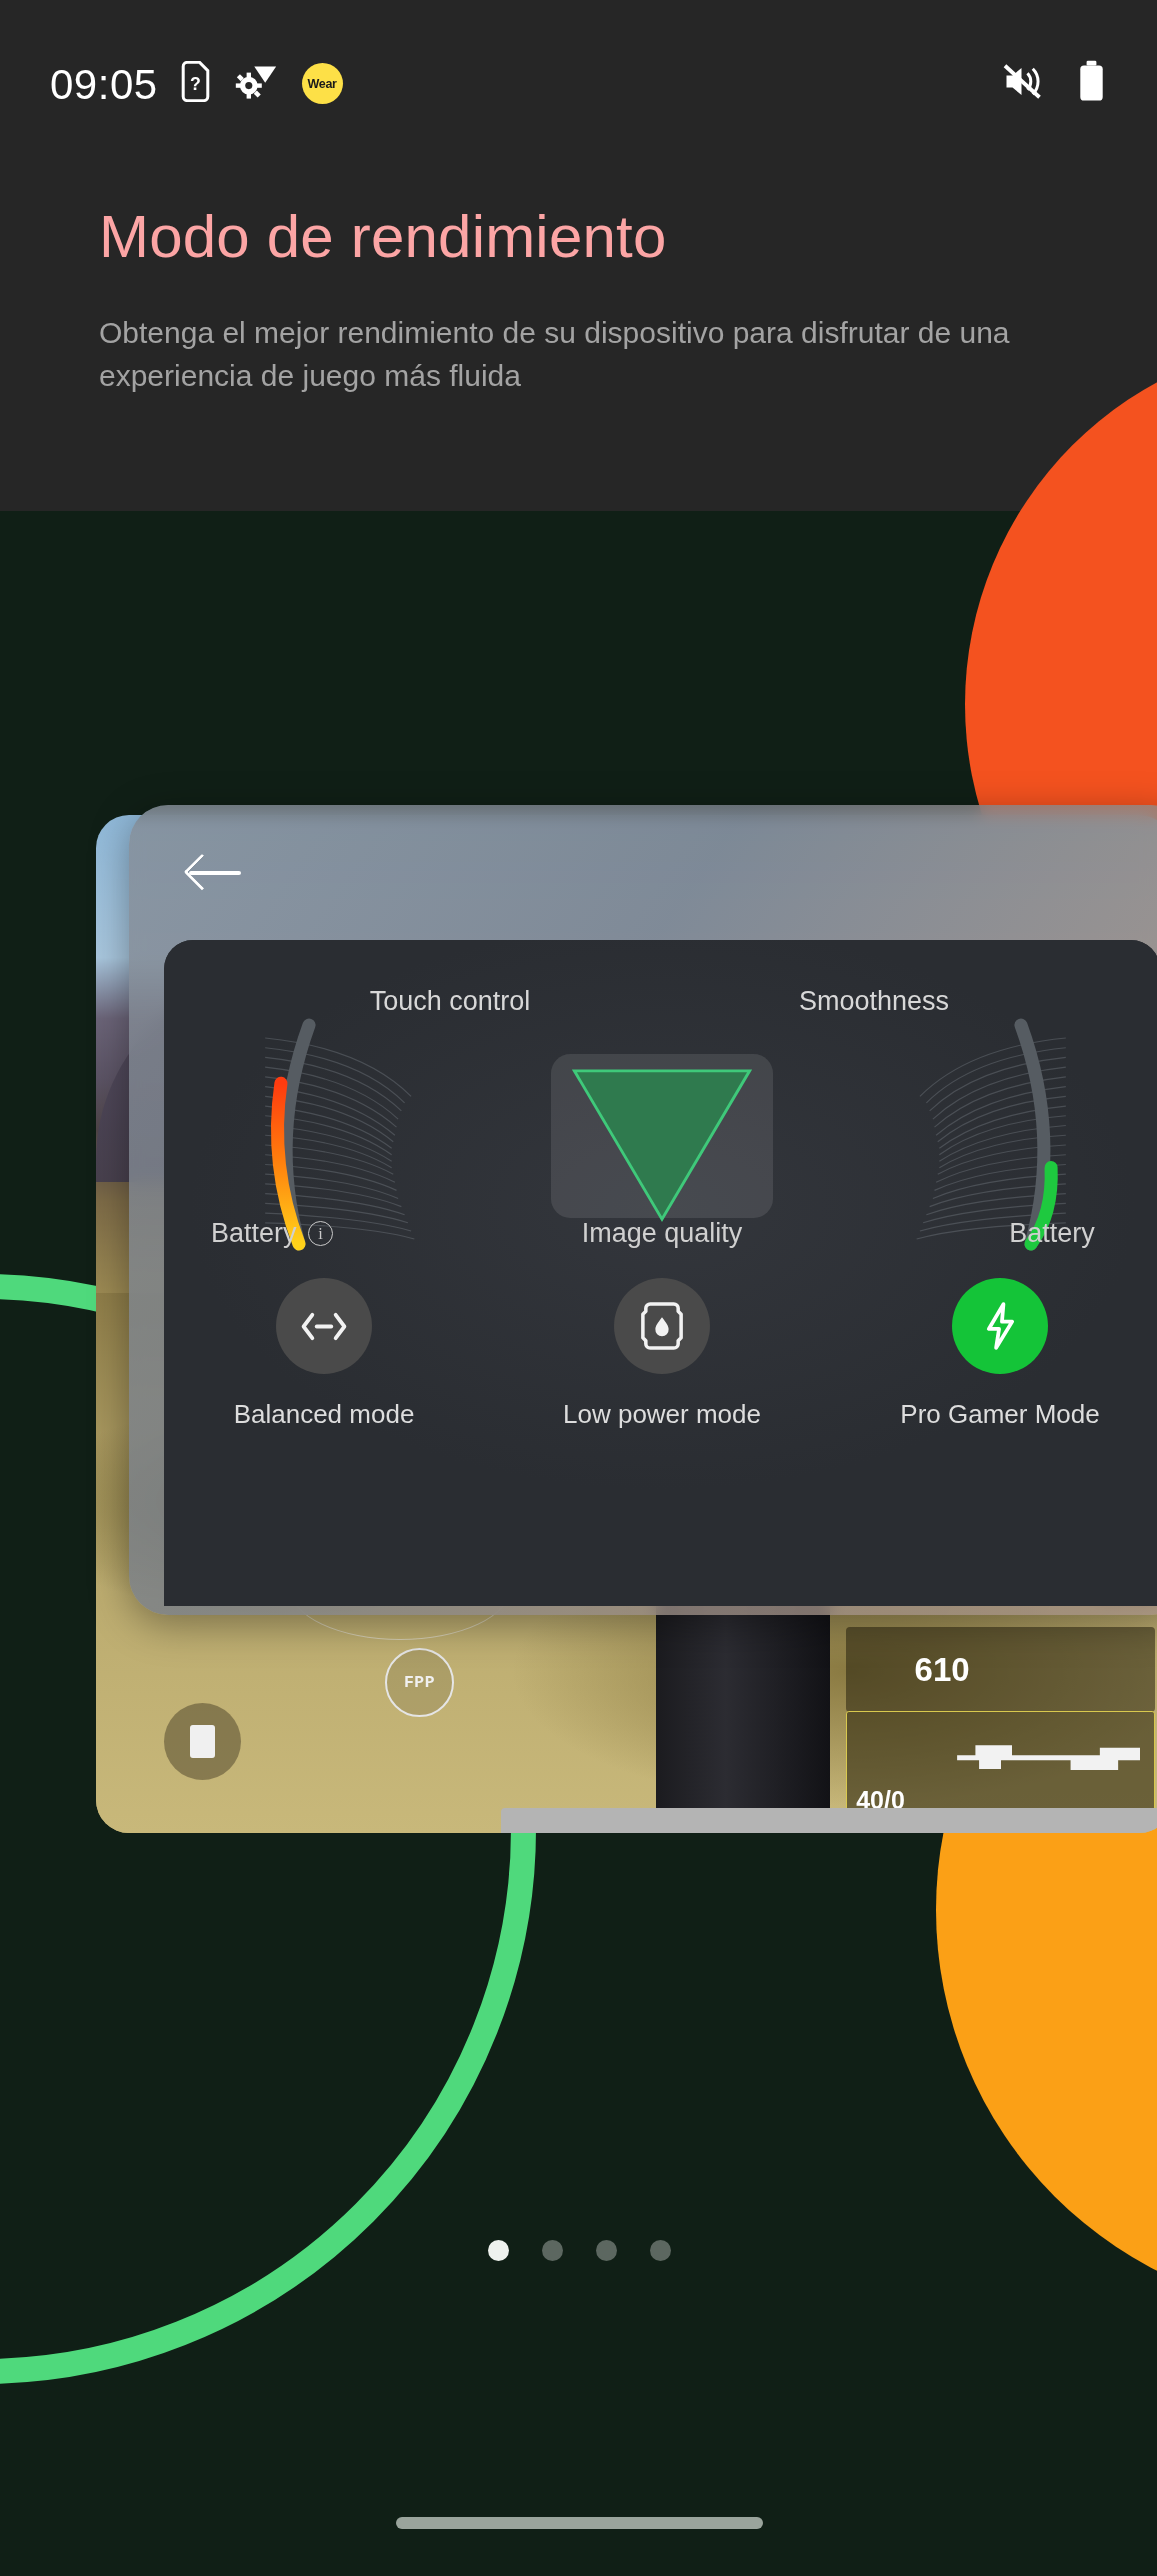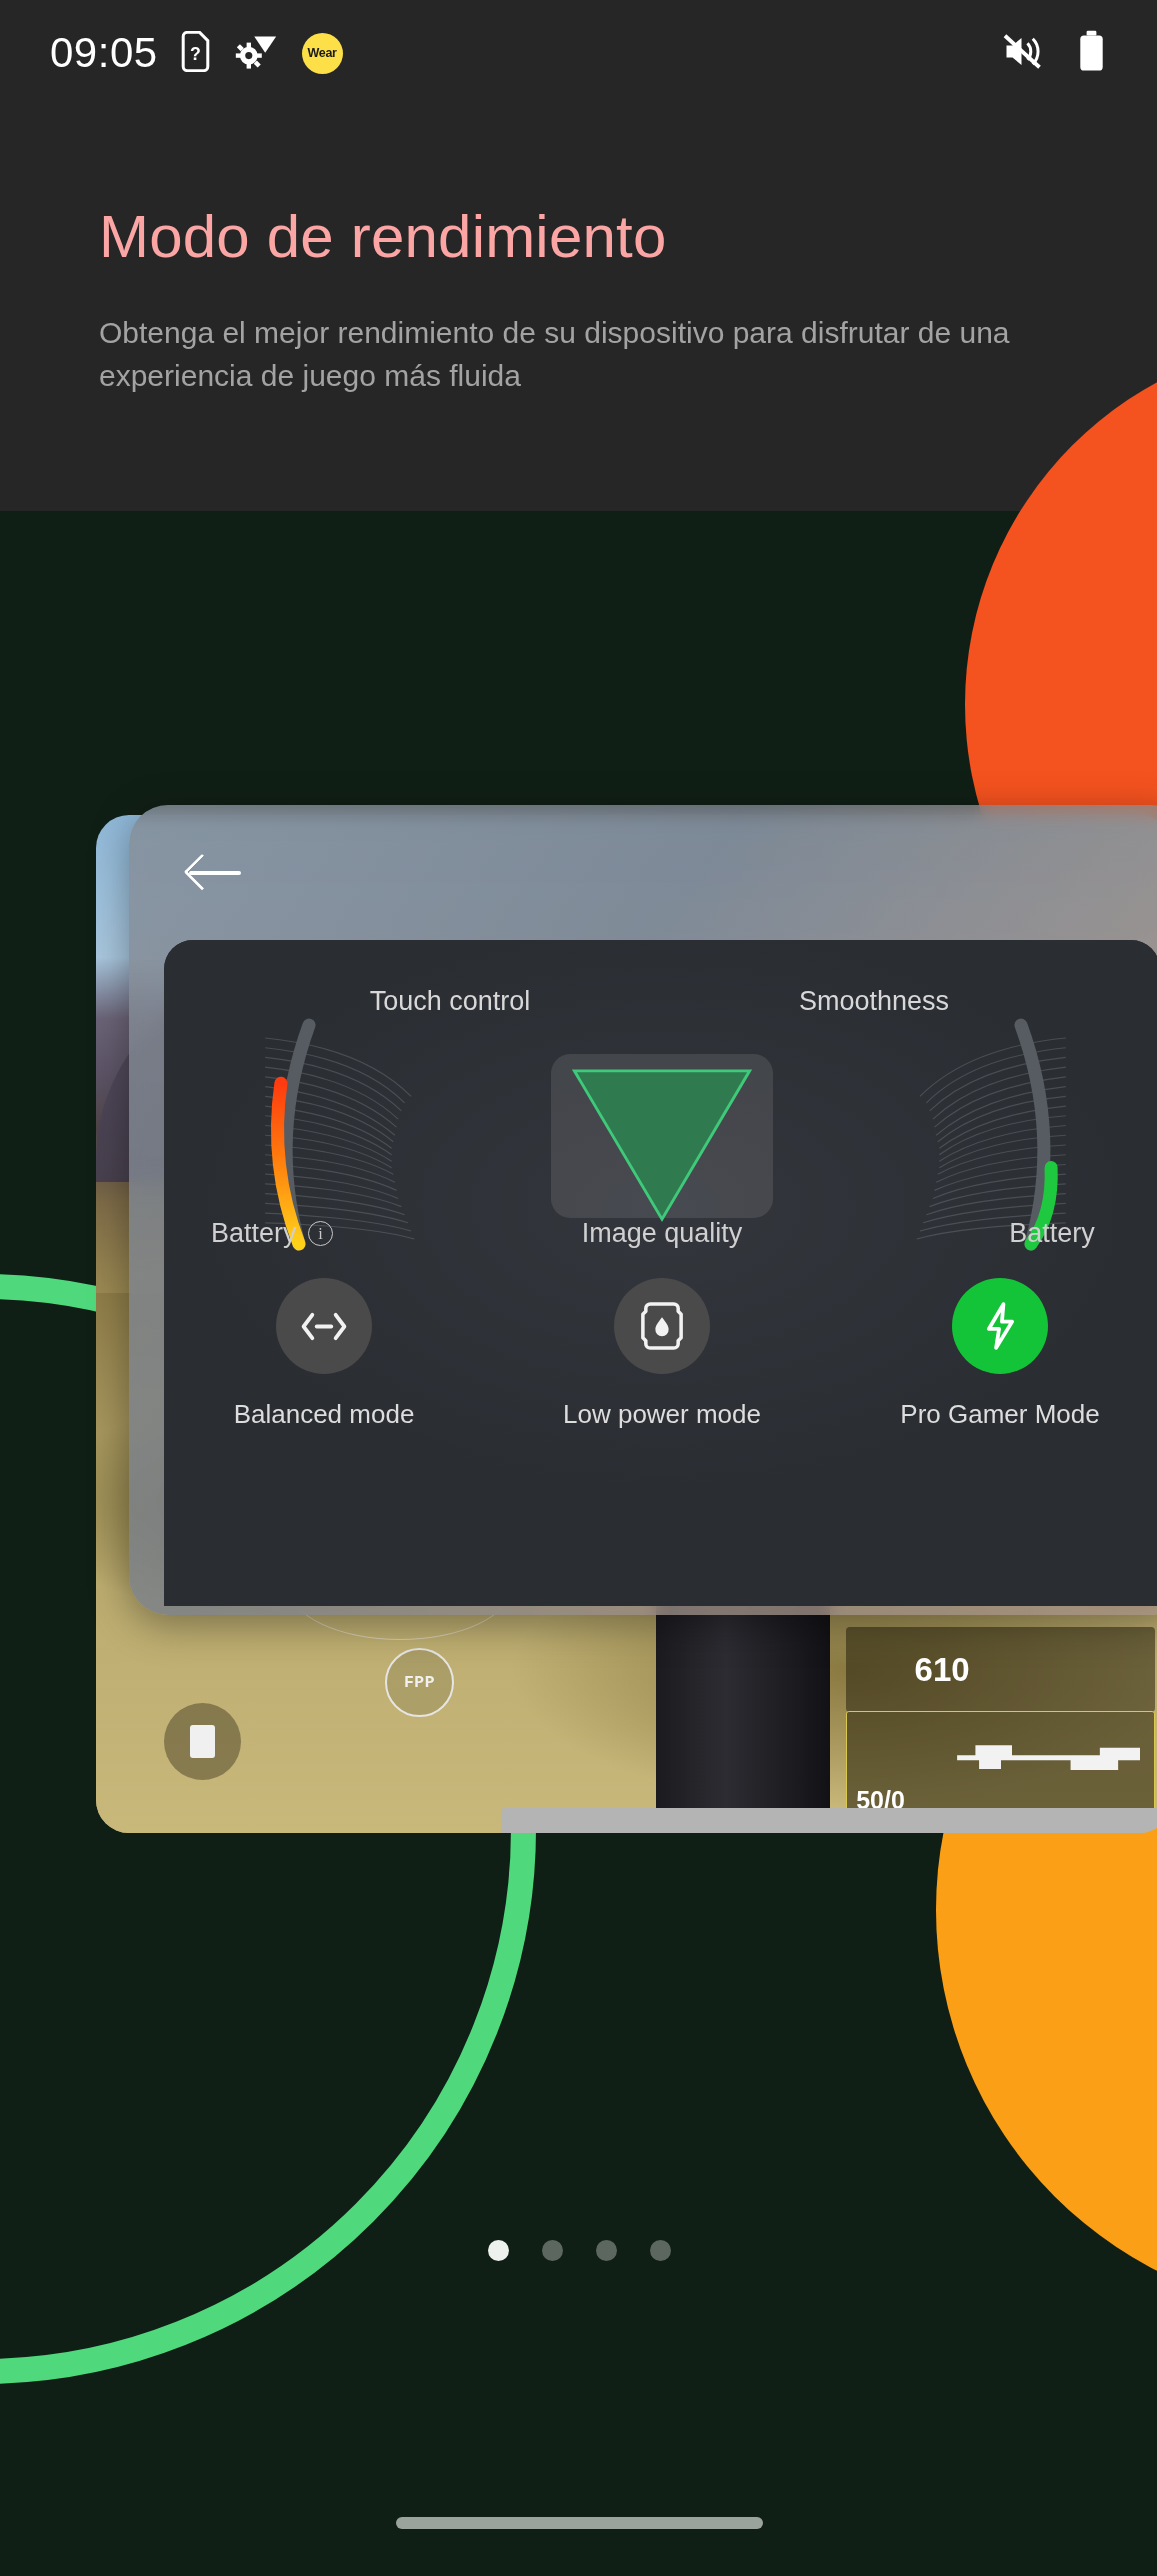--- a/index.html
+++ b/index.html
@@ -15,21 +15,21 @@
   .screen{
     position:absolute; inset:0;
     width:1158px; height:2576px;
     background:#262626;
     overflow:hidden;
   }
 
   
   .statusbar{
     position:absolute; top:0; left:0; width:1158px; height:106px;
-    display:flex; align-items:center; z-index:60;
+    display:flex; align-items:flex-end; z-index:60;
     padding:0 52px 0 50px;
   }
   .sb-clock{
     font-size:42px; color:#ffffff; letter-spacing:0.5px;
     font-family:"Liberation Sans", sans-serif; font-weight:400;
     line-height:1;
   }
   .sb-left-icons{ display:flex; align-items:center; gap:23px; margin-left:21px; }
   .sb-right{ margin-left:auto; display:flex; align-items:center; gap:33px; }
   .sb-icon{ display:block; }
@@ -358,21 +358,21 @@
         </div>
       <div class="hud-ammo">
         <span class="num">610</span>
         <span class="bars">
             <b></b>
             <b></b>
             <b></b>
           </span>
       </div>
       <div class="hud-gun">
-        <span class="cnt"><span>50</span><span>/</span><span>0</span></span>
+        <span class="cnt"><span>40</span><span>/</span><span>0</span></span>
         <span class="gfx"></span>
       </div>
       <div class="game-bottombar"></div>
     </div>
 
     <div class="side-panel"></div>
 
     <div class="modal">
       <div class="modal-header">
         <div class="back-arrow"></div>

